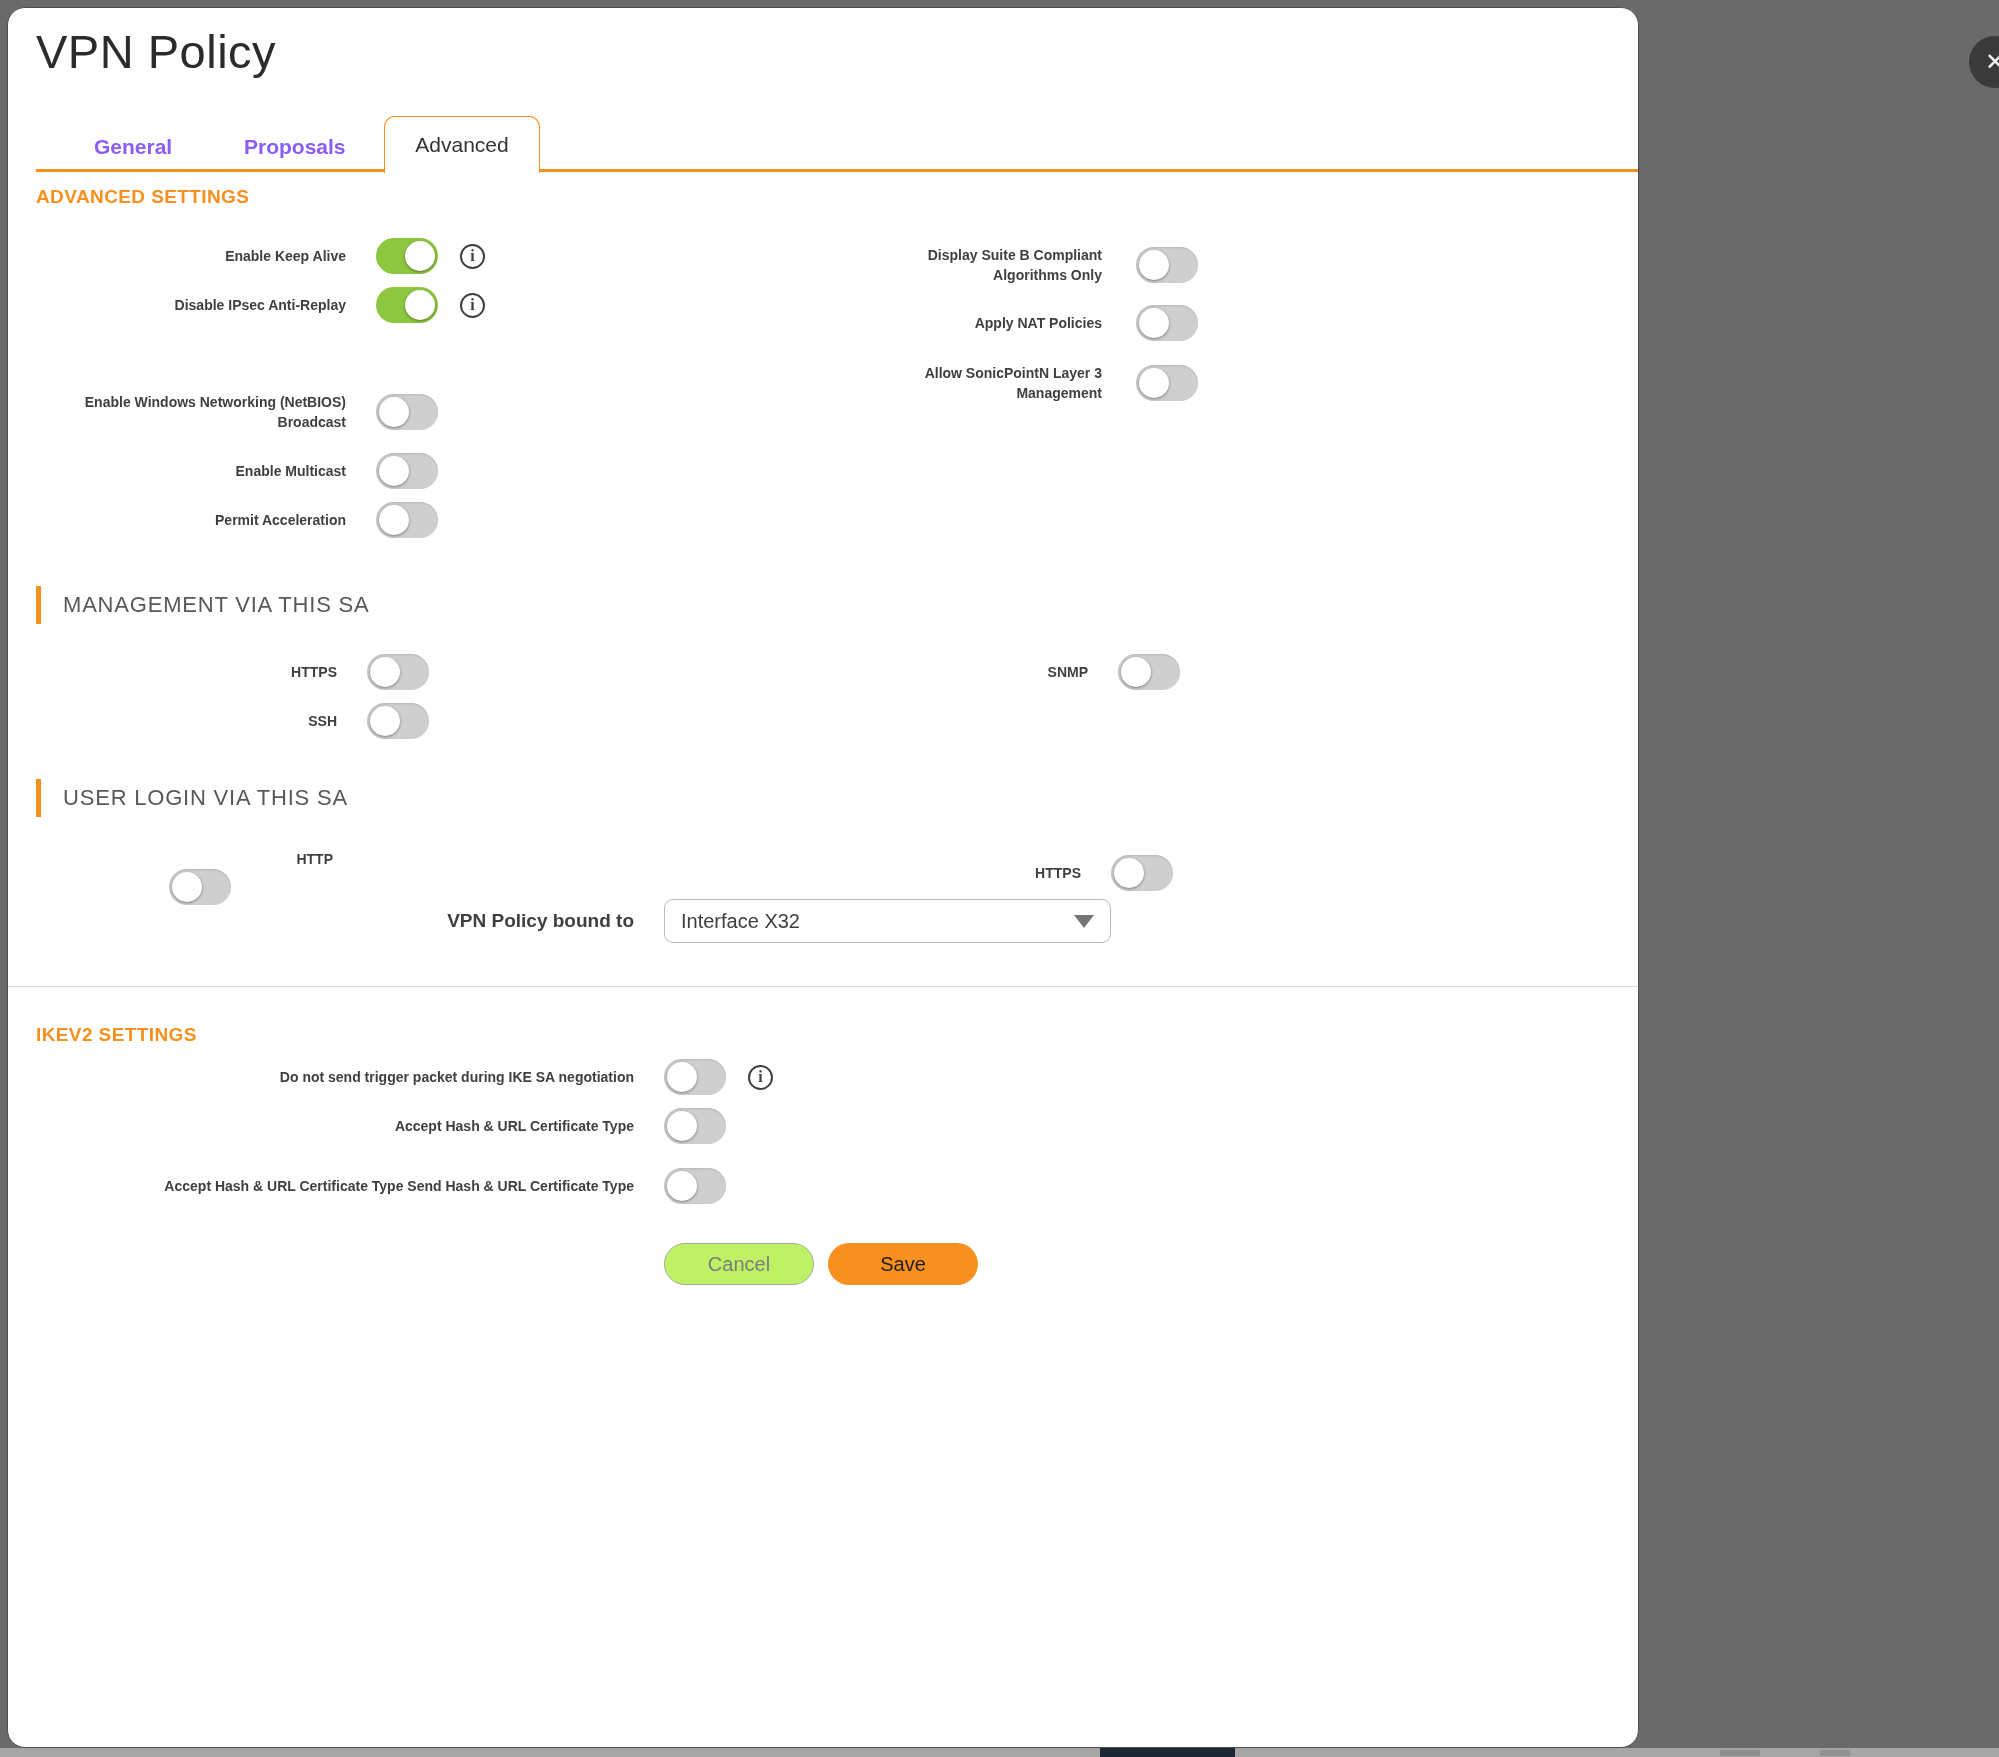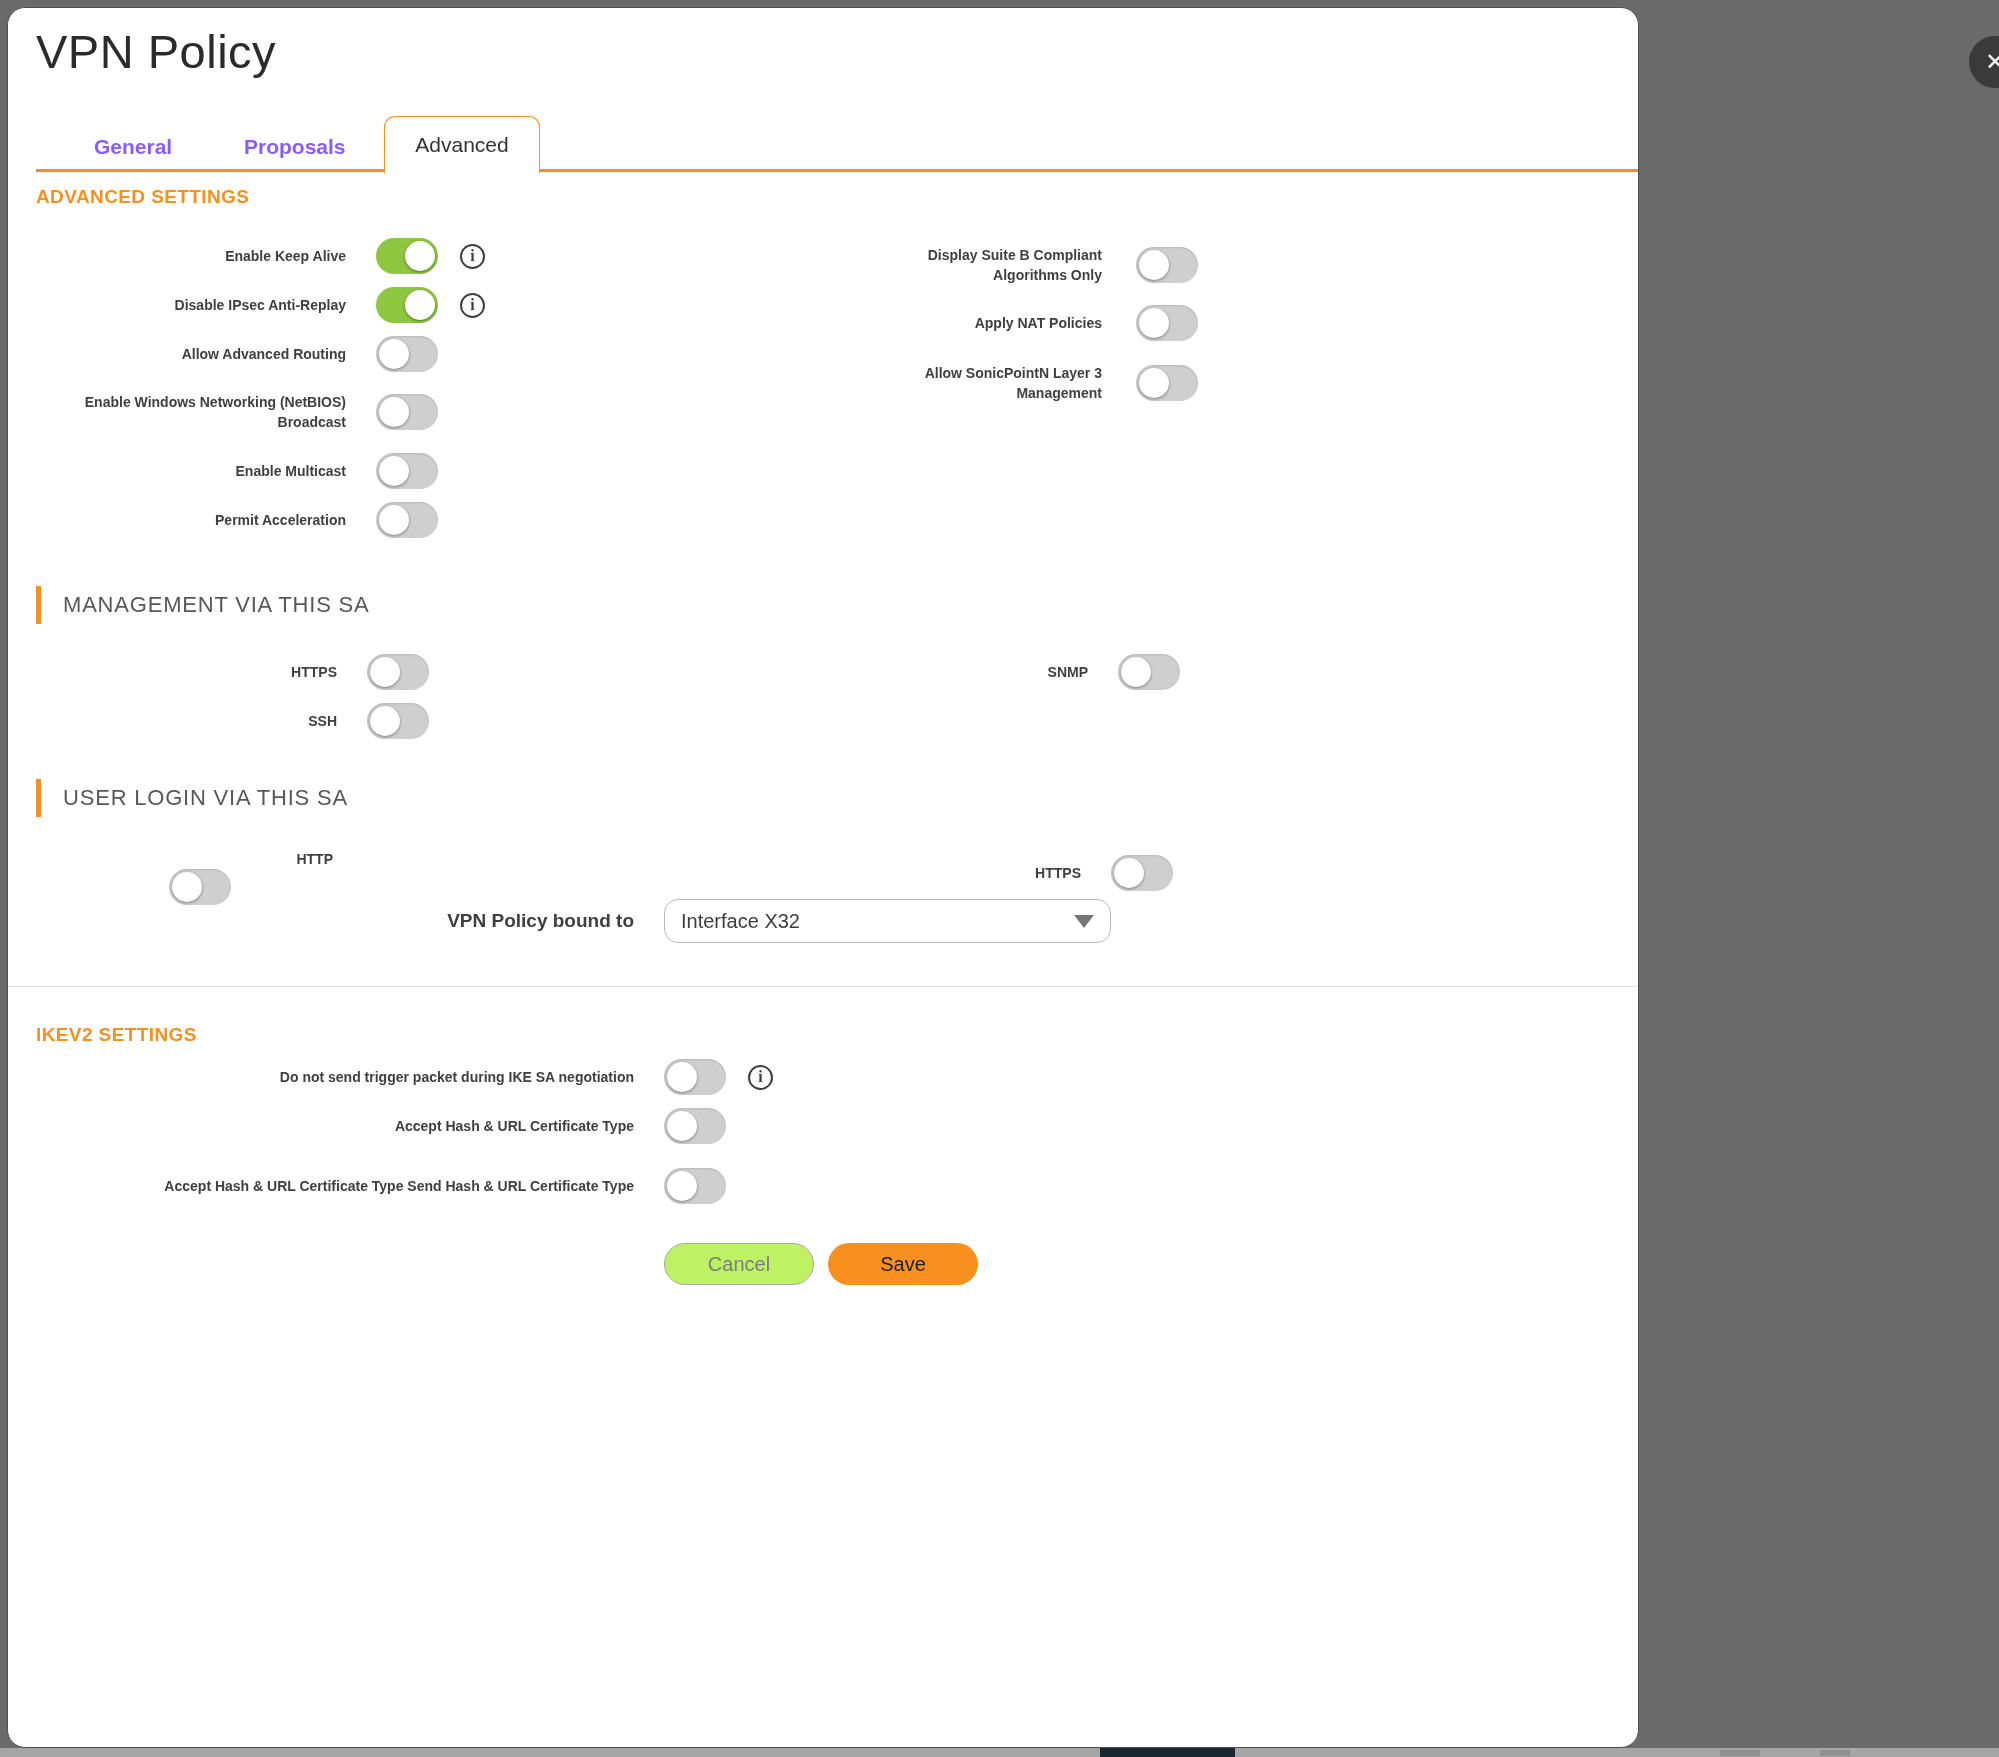--- a/index.html
+++ b/index.html
@@ -73,21 +73,21 @@
     margin-left:22px;cursor:pointer;flex:0 0 auto;
   }
 
   .gap30{margin-right:30px;}
   .gap34{margin-right:34px;}
 
   
   .bound-row{position:absolute;left:28px;top:891px;display:flex;align-items:center;}
   .bound-label{width:598px;text-align:right;font-size:19px;font-weight:700;color:#3f3f3f;margin-right:30px;}
   .dropdown{
-    width:447px;height:44px;border:1px solid #b9b9b9;border-radius:14px;
+    width:447px;height:44px;border:1px solid #b9b9b9;border-radius:9px;
     box-sizing:border-box;display:flex;align-items:center;
     padding:0 16px;cursor:pointer;background:#fff;
   }
   .dropdown-value{font-size:20px;color:#3e3e3e;flex:1;}
   .caret{
     width:0;height:0;border-left:10px solid transparent;border-right:10px solid transparent;
     border-top:13px solid #767676;
   }
 
   .divider{position:absolute;left:0;top:978px;width:1981px;height:1px;background:#dcdcdc;}
@@ -127,26 +127,20 @@
         <div class="knob"></div>
       </div>
     <span class="info-badge">i</span>
   </div>
   <div class="toggle-row" style="left:28px;top:273px;height:48px;">
     <div class="t-label gap30" style="width:310px;">Disable IPsec Anti-Replay</div>
     <div class="toggle on">
         <div class="knob"></div>
       </div>
     <span class="info-badge">i</span>
-  </div>
-  <div class="toggle-row" style="left:28px;top:322px;height:48px;">
-    <div class="t-label gap30" style="width:310px;">Allow Advanced Routing</div>
-    <div class="toggle">
-        <div class="knob"></div>
-      </div>
   </div>
   <div class="toggle-row" style="left:28px;top:374px;height:60px;">
     <div class="t-label gap30" style="width:310px;">Enable Windows Networking (NetBIOS) Broadcast</div>
     <div class="toggle">
         <div class="knob"></div>
       </div>
   </div>
   <div class="toggle-row" style="left:28px;top:439px;height:48px;">
     <div class="t-label gap30" style="width:310px;">Enable Multicast</div>
     <div class="toggle">

